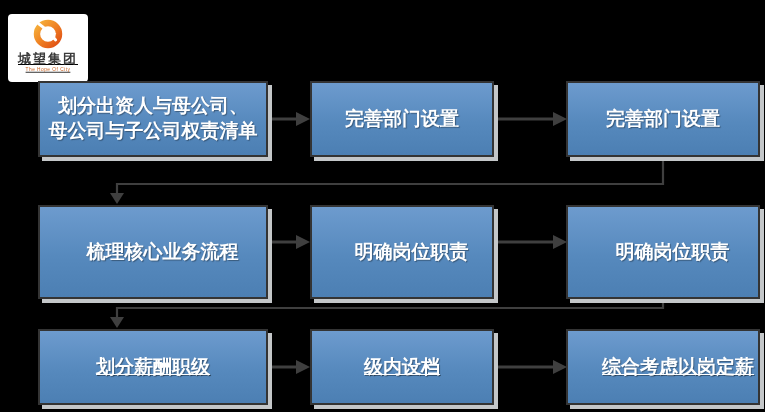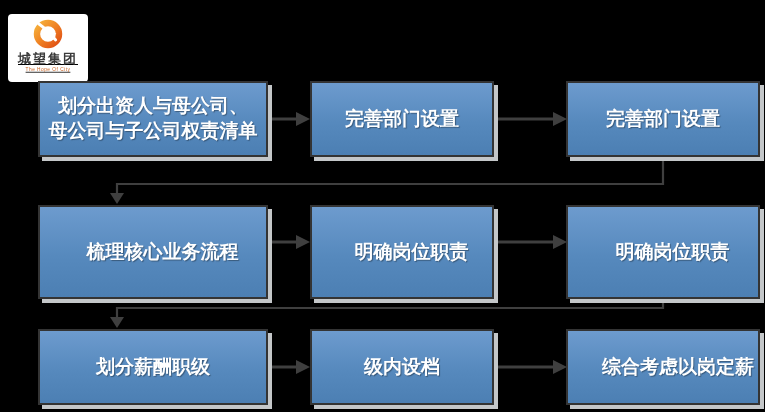--- a/index.html
+++ b/index.html
@@ -32,21 +32,21 @@
     background:linear-gradient(180deg,#6d9bce 0%,#5689bd 55%,#4c7fb3 100%);
     border:2px solid #343434;
     box-shadow:4px 4px 0 #c4c7c9;
     color:#ffffff;font-weight:bold;font-size:19px;line-height:1.3;
     display:flex;align-items:center;justify-content:center;text-align:center;
     white-space:pre-line;
     text-shadow:1px 1px 1px rgba(0,0,0,0.35);
   }
   .r1{top:81px;height:76px;}
   .r2{top:205px;height:94px;padding-left:19px;}
-  .r3{top:329px;height:76px;}
+  .r3{top:329px;height:76px;text-decoration:underline;}
   .c1{left:2px;width:230px;margin-left:36px;}
   .c2{left:310px;width:184px;}
   .c3{left:566px;width:194px;align-items:center;}
   .shift-right{padding-left:30px;}
 </style>
 </head>
 <body>
 
 <svg class="connectors" viewBox="0 0 765 412">
   <g stroke="#3f3f3f" stroke-width="3" fill="none">

